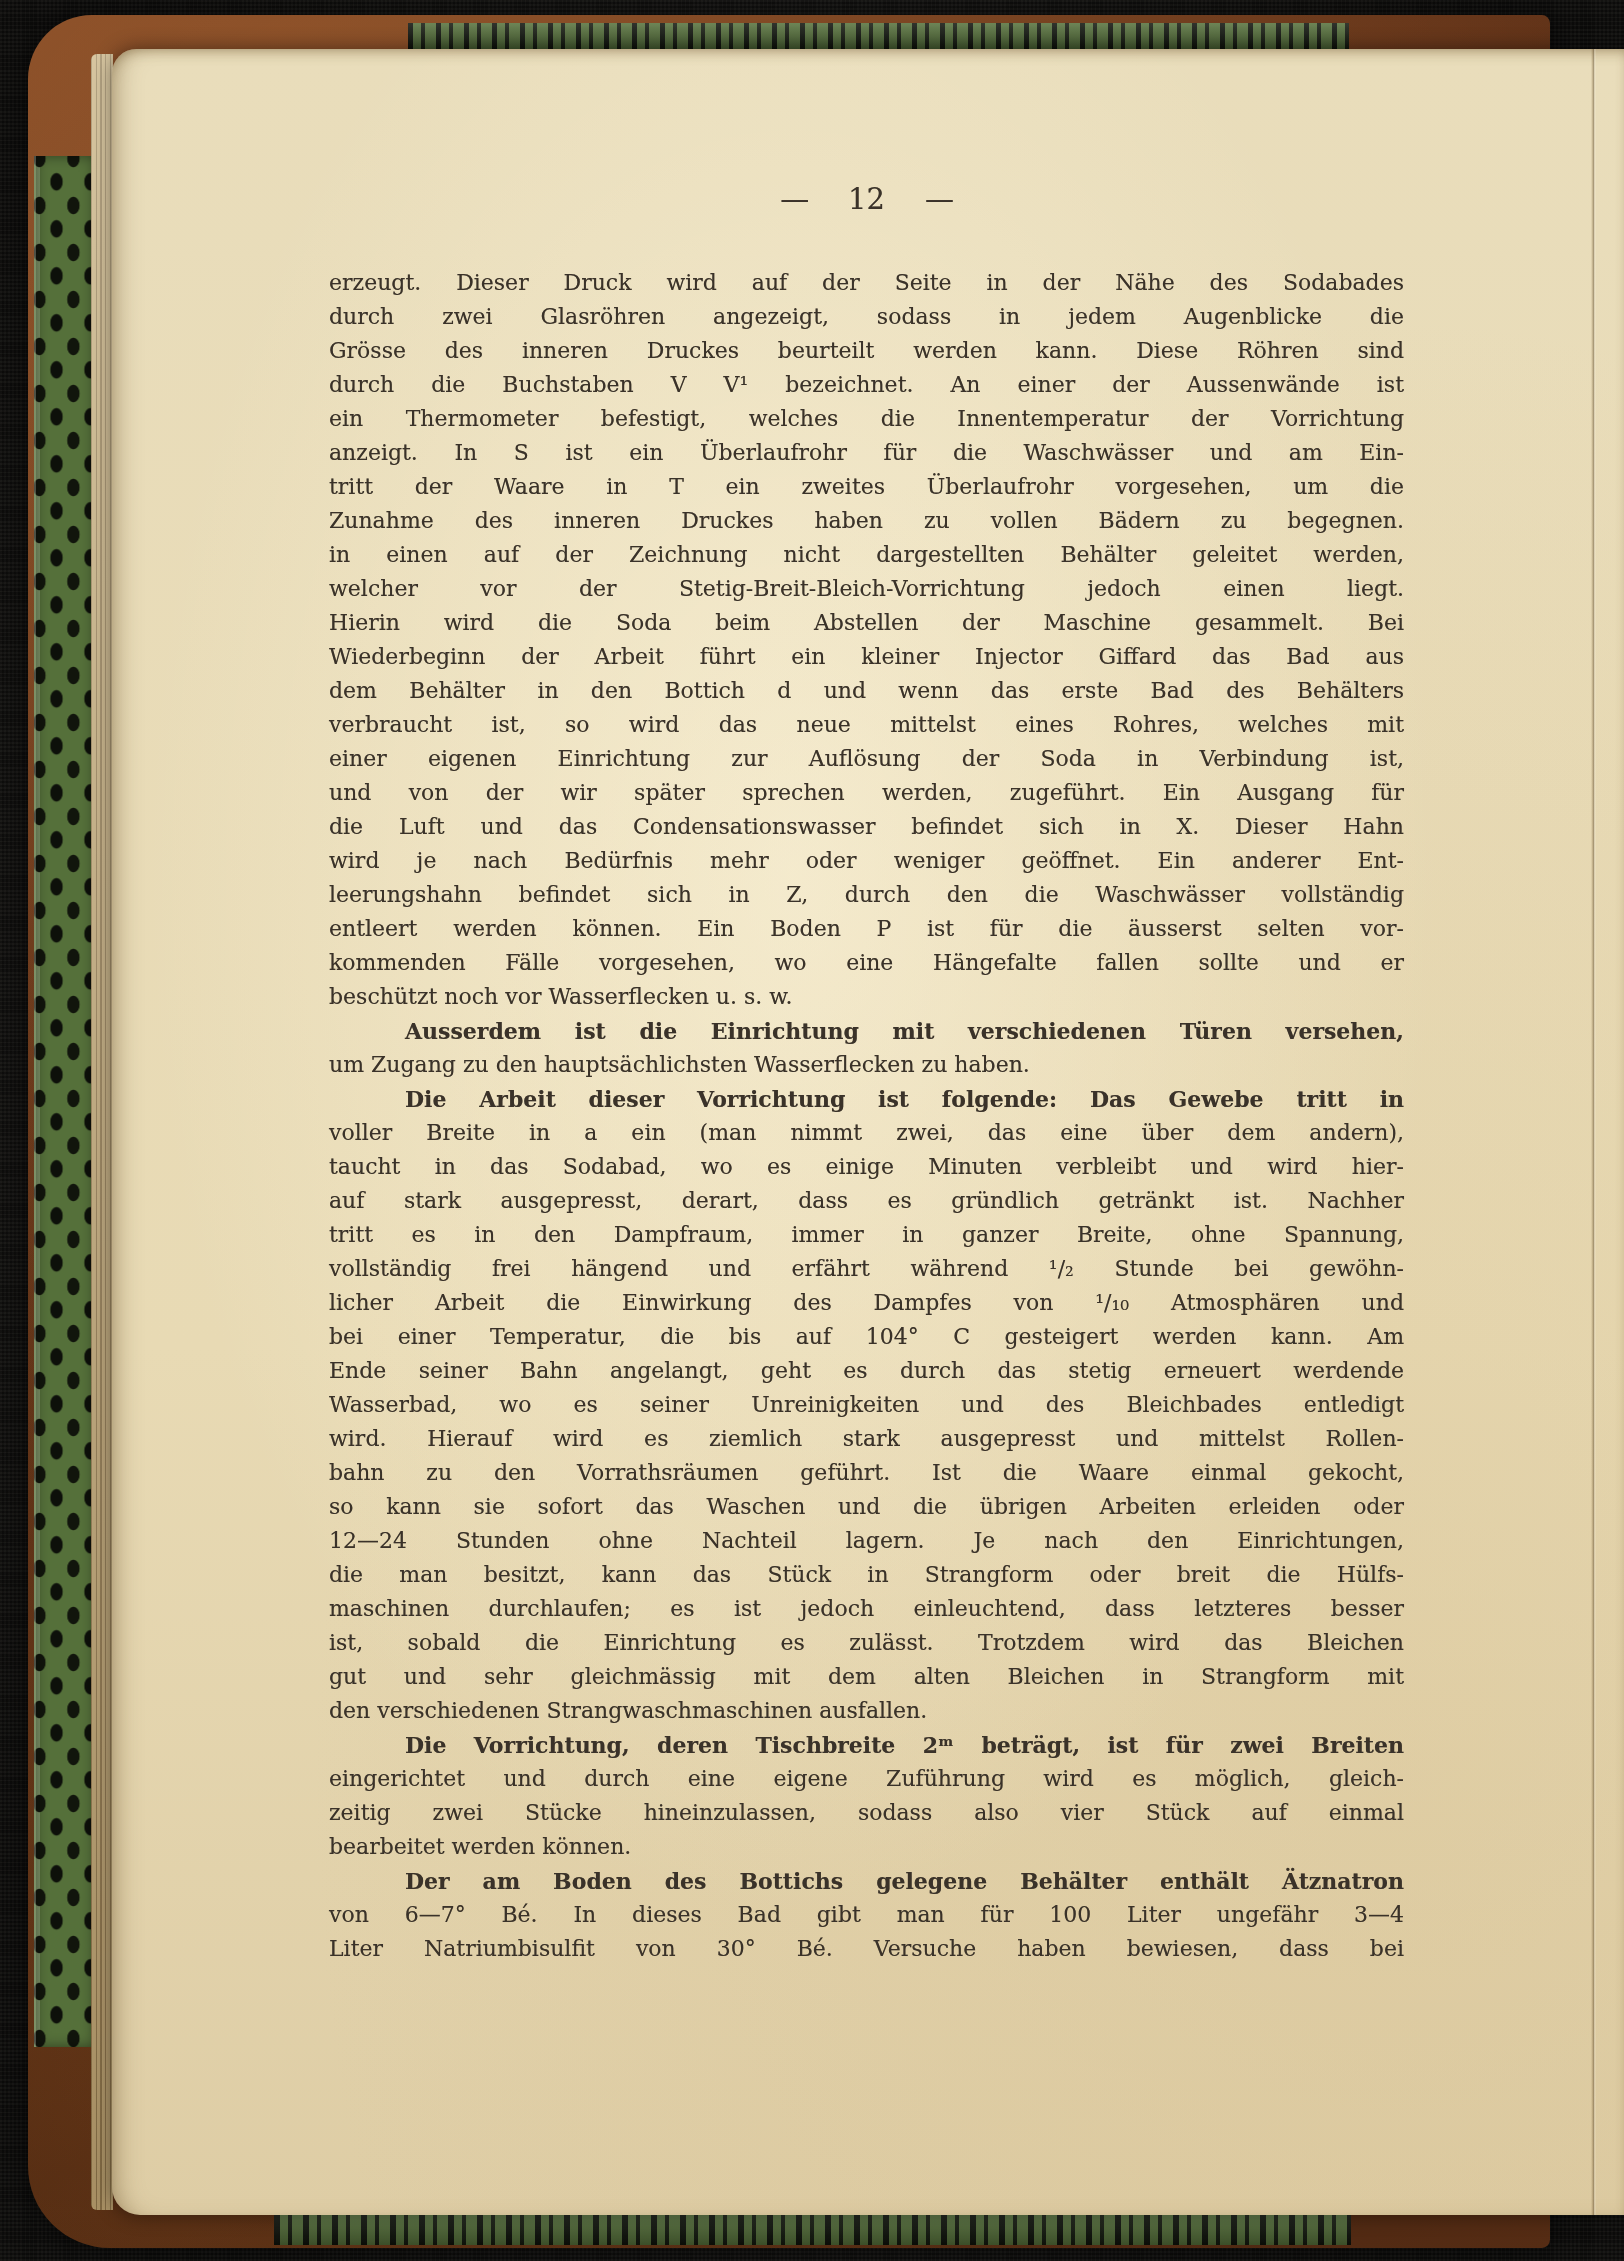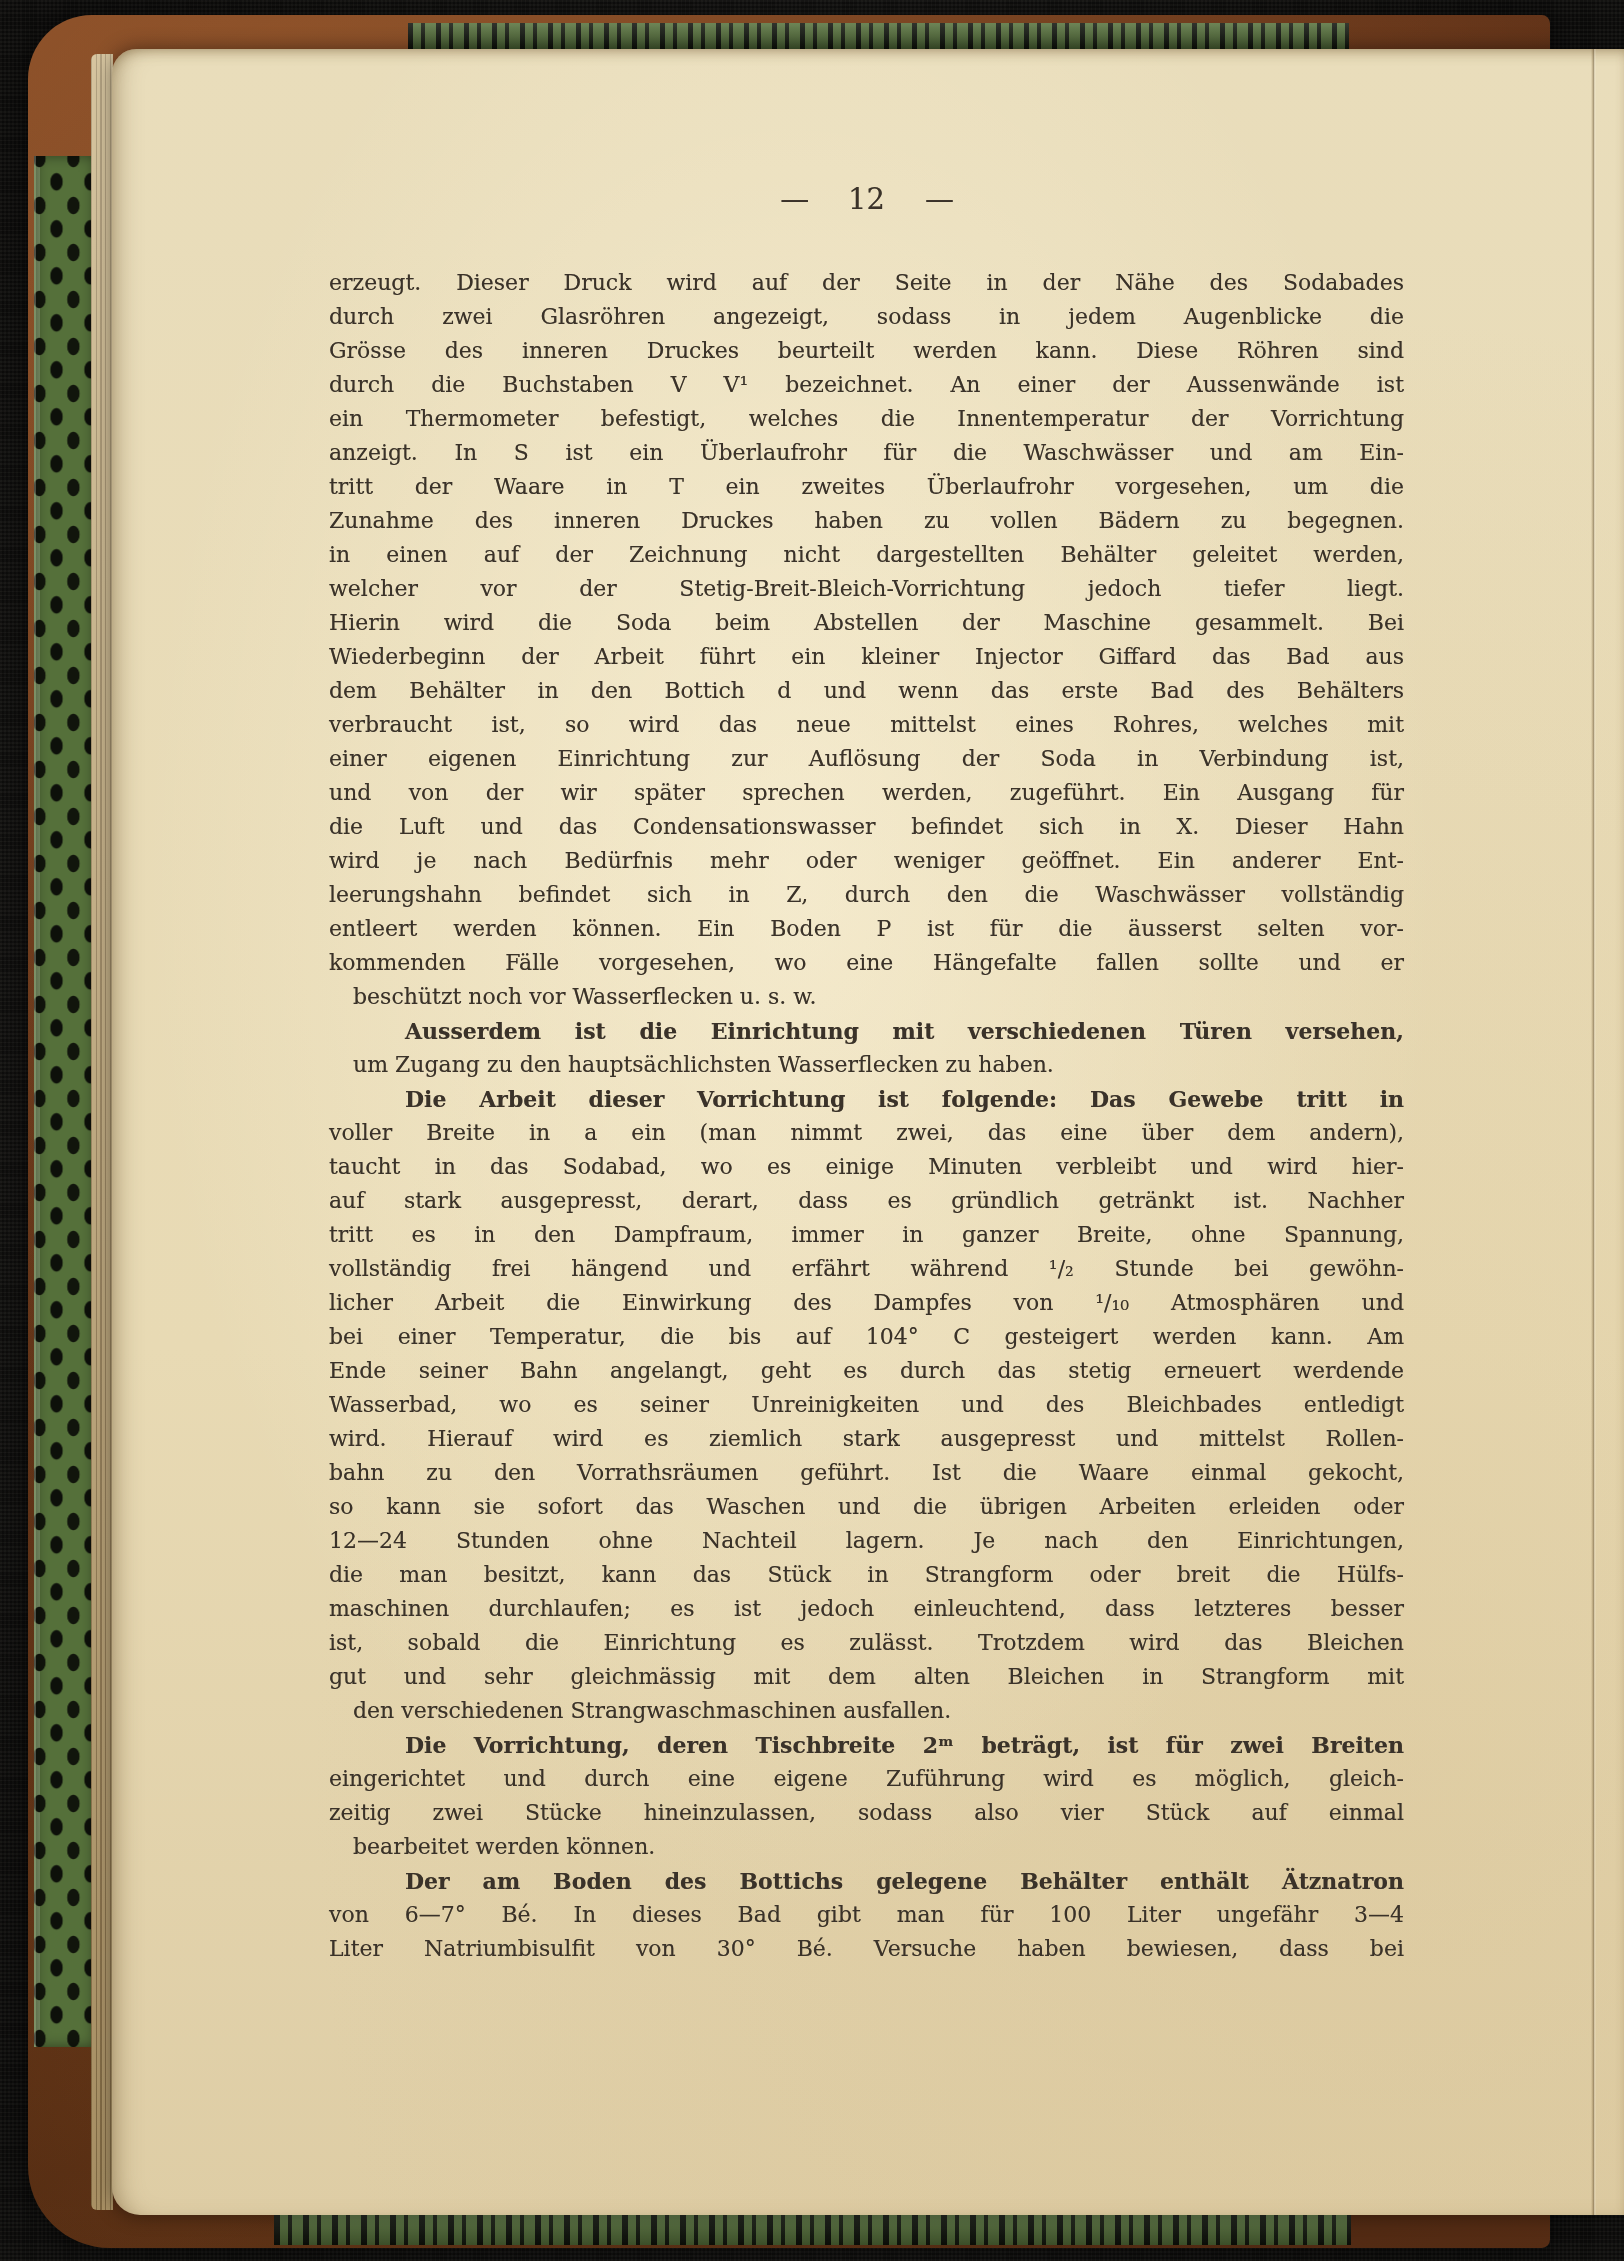--- a/index.html
+++ b/index.html
@@ -129,21 +129,21 @@
 
   .text-block {
     font-size: 22px;
     line-height: 34px;
   }
   .line {
     text-align: justify;
     text-align-last: justify;
     white-space: nowrap;
   }
-  .line.end { text-align-last: left; margin-left: 24px; }
+  .line.end { text-align-last: left; }
   .line.indent { text-indent: 76px; font-weight: bold; }
 </style>
 </head>
 <body>
 
 <div class="scene">
 
   <div class="leather-frame"></div>
 
   <div class="green-strip green-left"></div>
@@ -166,21 +166,21 @@
       <div class="text-block">
           <div class="line">erzeugt.  Dieser Druck wird auf der Seite in der Nähe des Sodabades</div>
           <div class="line">durch zwei Glasröhren angezeigt, sodass in jedem Augenblicke die</div>
           <div class="line">Grösse des inneren Druckes beurteilt werden kann.  Diese Röhren sind</div>
           <div class="line">durch die Buchstaben V V¹ bezeichnet.  An einer der Aussenwände ist</div>
           <div class="line">ein Thermometer befestigt, welches die Innentemperatur der Vorrichtung</div>
           <div class="line">anzeigt.  In S ist ein Überlaufrohr für die Waschwässer und am Ein-</div>
           <div class="line">tritt der Waare in T ein zweites Überlaufrohr vorgesehen, um die</div>
           <div class="line">Zunahme des inneren Druckes haben zu vollen Bädern zu begegnen.</div>
           <div class="line">in einen auf der Zeichnung nicht dargestellten Behälter geleitet werden,</div>
-          <div class="line">welcher vor der Stetig-Breit-Bleich-Vorrichtung jedoch tiefer liegt.</div>
+          <div class="line">welcher vor der Stetig-Breit-Bleich-Vorrichtung jedoch einen liegt.</div>
           <div class="line">Hierin wird die Soda beim Abstellen der Maschine gesammelt.  Bei</div>
           <div class="line">Wiederbeginn der Arbeit führt ein kleiner Injector Giffard das Bad aus</div>
           <div class="line">dem Behälter in den Bottich d und wenn das erste Bad des Behälters</div>
           <div class="line">verbraucht ist, so wird das neue mittelst eines Rohres, welches mit</div>
           <div class="line">einer eigenen Einrichtung zur Auflösung der Soda in Verbindung ist,</div>
           <div class="line">und von der wir später sprechen werden, zugeführt.  Ein Ausgang für</div>
           <div class="line">die Luft und das Condensationswasser befindet sich in X.  Dieser Hahn</div>
           <div class="line">wird je nach Bedürfnis mehr oder weniger geöffnet.  Ein anderer Ent-</div>
           <div class="line">leerungshahn befindet sich in Z, durch den die Waschwässer vollständig</div>
           <div class="line">entleert werden können.  Ein Boden P ist für die äusserst selten vor-</div>

